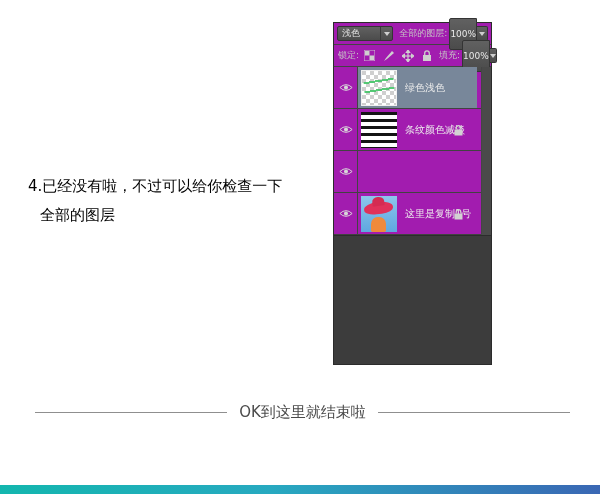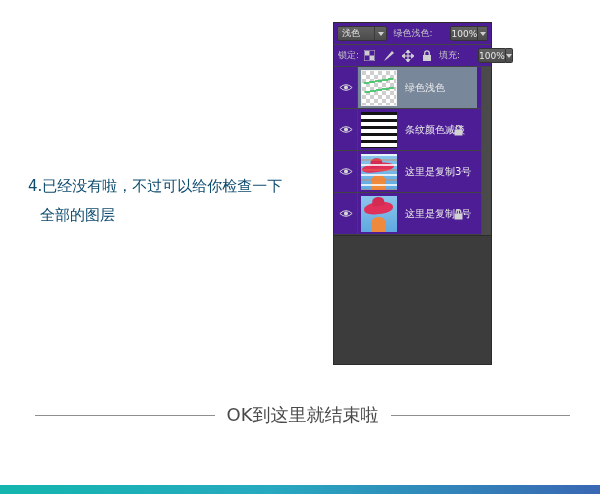--- a/index.html
+++ b/index.html
@@ -3,51 +3,51 @@
 <meta charset="utf-8">
 <style>
   * { margin:0; padding:0; box-sizing:border-box; }
   html,body { width:600px; height:494px; }
   body {
     position:relative; width:600px; height:494px; background:#ffffff;
     font-family:"DejaVu Sans","Liberation Sans",sans-serif; overflow:hidden;
   }
 
   
-  .note { position:absolute; left:28px; top:172px; color:#0c4a6e; font-size:15px; line-height:29px; }
+  .note { position:absolute; left:28px; top:172px; color:#000000; font-size:15px; line-height:29px; }
   .note .l2 { padding-left:12px; }
 
   
   .footer { position:absolute; left:0; top:403px; width:600px; display:flex; align-items:center; }
   .footer .rule { flex:1; height:0; border-top:1px solid #8f8f8f; }
   .footer .rule.left  { margin-left:35px;  max-width:205px; }
   .footer .rule.right { margin-right:30px; }
-  .footer .txt { color:#4a4a4a; font-size:18px; margin:0 12px; white-space:nowrap; }
+  .footer .txt { color:#4a4a4a; font-size:15px; margin:0 12px; white-space:nowrap; }
 
   
   .strip { position:absolute; left:0; bottom:0; width:600px; height:9px;
            background:linear-gradient(90deg,#13b6ae 0%,#27a9c0 45%,#3a67b4 100%); }
 
   
   .panel { position:absolute; left:333px; top:22px; width:159px; height:343px;
-           background:#4c1d95; border:1px solid #2b2b2b; display:flex; flex-direction:column; }
+           background:#a21caf; border:1px solid #2b2b2b; display:flex; flex-direction:column; }
   .panel, .panel * { font-size:9px; color:#d6d6d6; }
 
   .ctrlbar { height:22px; display:flex; align-items:center; padding:0 3px; border-bottom:1px solid #434343; flex:none; }
 
   .combo { width:68px; height:15px; background:linear-gradient(#616161,#4b4b4b);
            border:1px solid #343434; border-radius:2px; display:flex; align-items:center; }
   .combo .val { flex:1; padding-left:4px; color:#e2e2e2; }
   .combo .dd  { width:12px; height:100%; border-left:1px solid #3a3a3a; display:flex; align-items:center; justify-content:center; }
 
   .tri { width:0; height:0; border-left:3px solid transparent; border-right:3px solid transparent; border-top:4px solid #cfcfcf; }
 
   .lbl { color:#c6c6c6; margin:0 2px 0 6px; white-space:nowrap; }
-  .valbox { width:30px; height:15px; background:linear-gradient(#616161,#4b4b4b); border:1px solid #343434;
-            border-radius:2px 0 0 2px; display:flex; align-items:center; justify-content:center; color:#e8e8e8;margin-left:16px; }
+  .valbox { width:30px; height:32px; background:linear-gradient(#616161,#4b4b4b); border:1px solid #343434;
+            border-radius:2px 0 0 2px; display:flex; align-items:center; justify-content:center; color:#e8e8e8; }
   .arrowbtn { width:13px; height:15px; background:linear-gradient(#616161,#4b4b4b); border:1px solid #343434;
               border-left:none; border-radius:0 2px 2px 0; display:flex; align-items:center; justify-content:center; }
 
   .lockicons { display:flex; align-items:center; gap:6px; margin-left:2px; }
   .lockicons .ic { display:flex; align-items:center; justify-content:center; width:13px; height:13px; }
 
   .spacer { flex:1; }
 
   
   .rows { position:relative; flex:none; }
@@ -125,21 +125,21 @@
 <div class="panel">
 
   <div class="ctrlbar">
     <div class="combo">
       <span class="val">浅色</span>
       <span class="dd">
           <span class="tri"></span>
         </span>
     </div>
     <span class="spacer"></span>
-    <span class="lbl">绿色浅色:</span>
+    <span class="lbl">全部的图层:</span>
     <span class="valbox">100%</span>
     <span class="arrowbtn">
         <span class="tri"></span>
       </span>
   </div>
 
   <div class="ctrlbar">
     <span class="lbl" style="margin-left:1px">锁定:</span>
     <span class="lockicons">
       <span class="ic">
@@ -218,31 +218,20 @@
       </svg>
     </div>
   </div>
       <div class="layer-row kind-photo-glitch">
     <span class="eye-cell">
       <svg class="eye" viewBox="0 0 16 10" width="14" height="9">
         <path d="M1 5 Q8 -1.5 15 5 Q8 11.5 1 5 Z" fill="none" stroke="#d8d8d8" stroke-width="1.1"></path>
         <circle cx="8" cy="5" r="2.3" fill="#d8d8d8"></circle>
       </svg>
     </span>
-    <div class="row-body">
-      <span class="thumb">
-
-        <i class="hat"></i>
-        <i class="person"></i>
-        <i class="overlay"></i>
-
-      </span>
-      <span class="layer-name">这里是复制3号</span>
-
-    </div>
   </div>
       <div class="layer-row kind-photo">
     <span class="eye-cell">
       <svg class="eye" viewBox="0 0 16 10" width="14" height="9">
         <path d="M1 5 Q8 -1.5 15 5 Q8 11.5 1 5 Z" fill="none" stroke="#d8d8d8" stroke-width="1.1"></path>
         <circle cx="8" cy="5" r="2.3" fill="#d8d8d8"></circle>
       </svg>
     </span>
     <div class="row-body">
       <span class="thumb">

